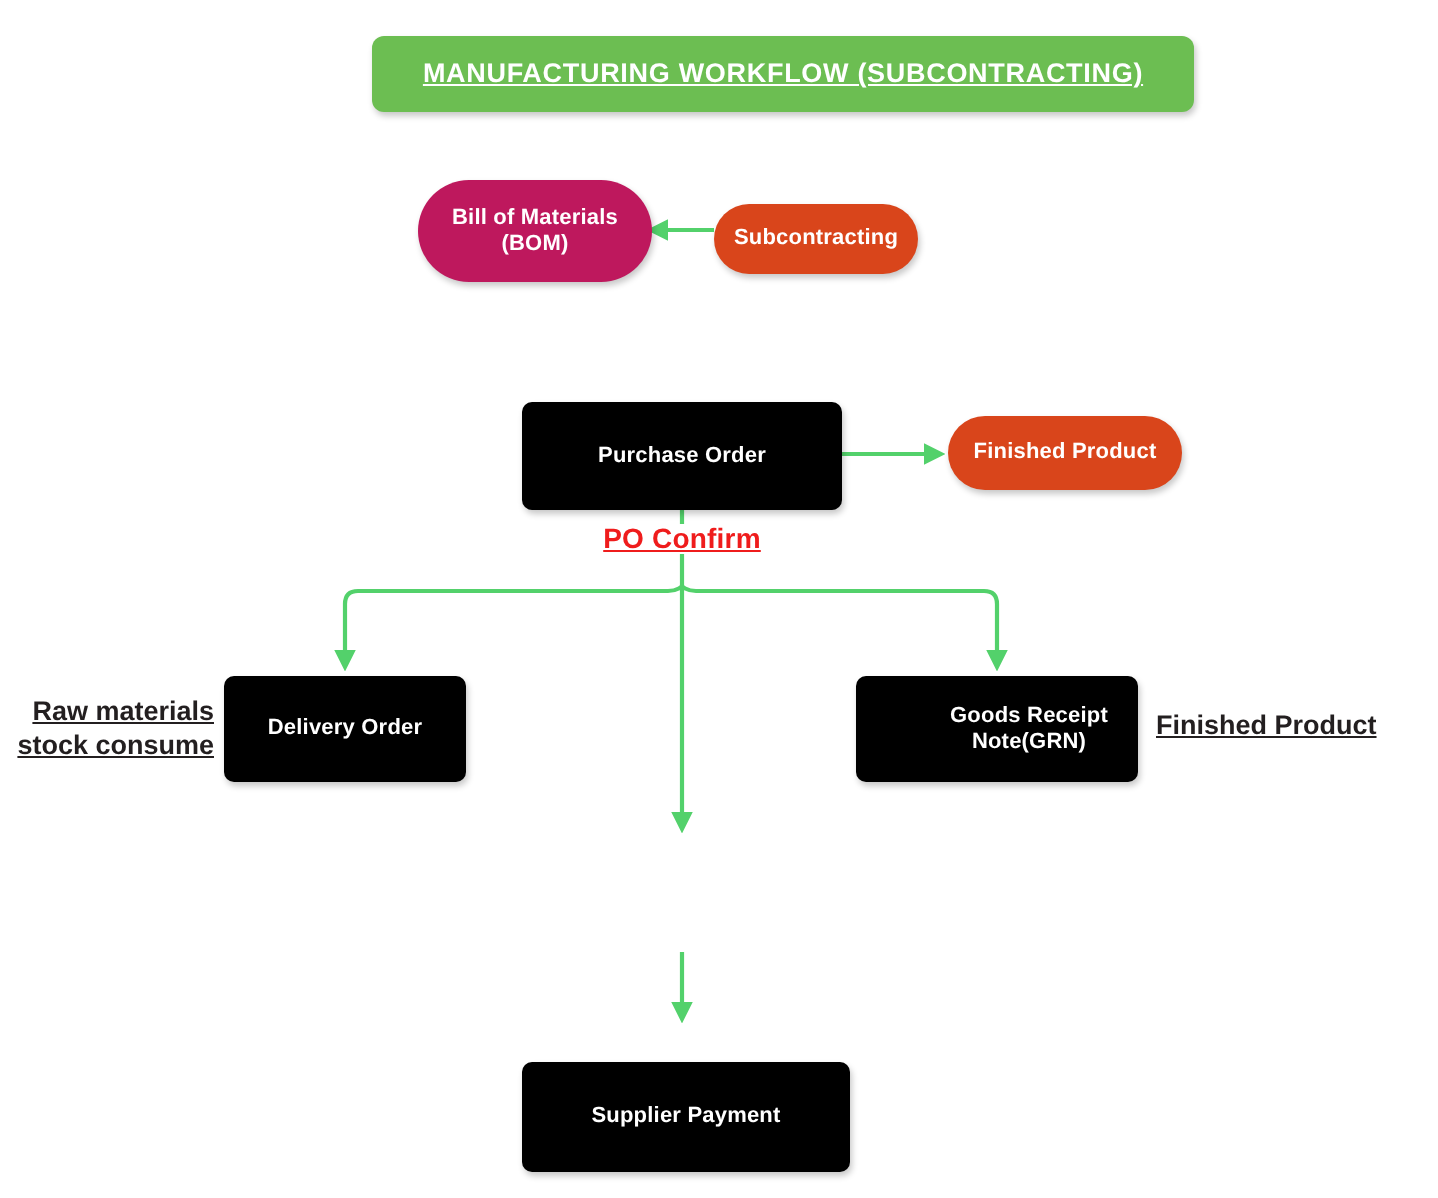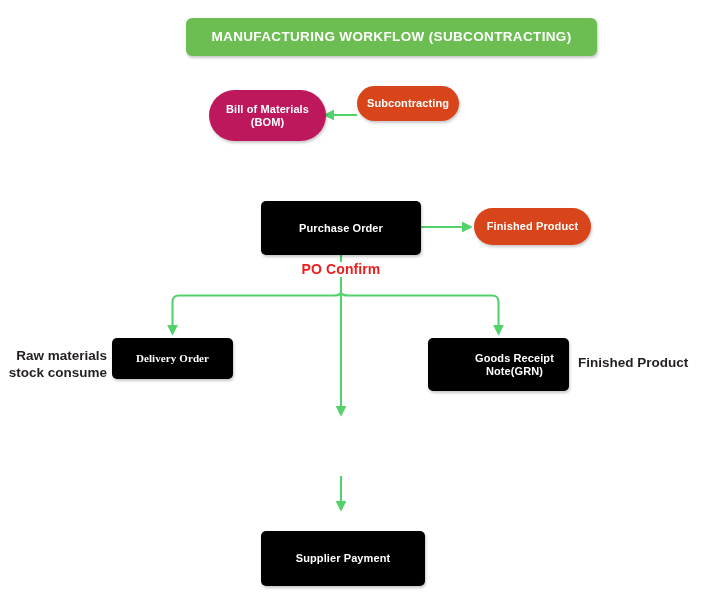--- a/index.html
+++ b/index.html
@@ -36,20 +36,21 @@
   }
 
   
   .banner {
     background: #6cbe52;
     border-radius: 6px;
     font-size: 13.5px;
     font-weight: bold;
     letter-spacing: 0.35px;
     color: #ffffff;
+    text-decoration: underline;
   }
 
   
   .box {
     background: #000000;
     border-radius: 5px;
     font-size: 11px;
   }
 
   
@@ -62,20 +63,21 @@
 
   
   .anno {
     position: absolute;
     font-family: "Liberation Sans", sans-serif;
     font-weight: bold;
     color: #231f20;
     font-size: 13.5px;
     line-height: 1.25;
     white-space: pre-line;
+    text-decoration: underline;
   }
   .anno.right-align { text-align: right; }
   .anno.left-align  { text-align: left; }
 
   .anno.po-confirm {
     color: #ef1c1c;
     font-size: 14px;
     letter-spacing: 0.1px;
     text-align: center;
   }
@@ -119,29 +121,29 @@
 
       <path d="M341,476 L341,509" marker-end="url(#arrowhead)"></path>
     </g>
   </svg>
 
   <div class="node banner" style="left:186px; top:18px; width:411px; height:38px;">MANUFACTURING WORKFLOW (SUBCONTRACTING)</div>
 
   <div class="node pill blue" style="left:209px; top:90px; width:117px; height:51px;">Bill of Materials
 (BOM)</div>
 
-  <div class="node pill orange" style="left:357px; top:86px; width:102px; height:35px;">Subcontracting</div>
+  <div class="node pill orange" style="left:357px; top:102px; width:102px; height:35px;">Subcontracting</div>
 
   <div class="node box" style="left:261px; top:201px; width:160px; height:54px;">Purchase Order</div>
 
   <div class="node pill orange" style="left:474px; top:208px; width:117px; height:37px;">Finished Product</div>
 
   <div class="anno po-confirm" style="left:281px; top:261px; width:120px;">PO Confirm</div>
 
-  <div class="node box" style="left:112px; top:338px; width:121px; height:41px;font-family:Liberation Serif, serif;">Delivery Order</div>
+  <div class="node box" style="left:112px; top:338px; width:121px; height:53px;">Delivery Order</div>
 
   <div class="anno right-align" style="left:0px; top:348px; width:107px;">Raw materials
 stock consume</div>
 
   <div class="node box" style="left:428px; top:338px; width:141px; height:53px;padding-left:32px;">Goods Receipt
 Note(GRN)</div>
 
   <div class="anno left-align" style="left:578px; top:355px; width:140px;">Finished Product</div>
 
 

